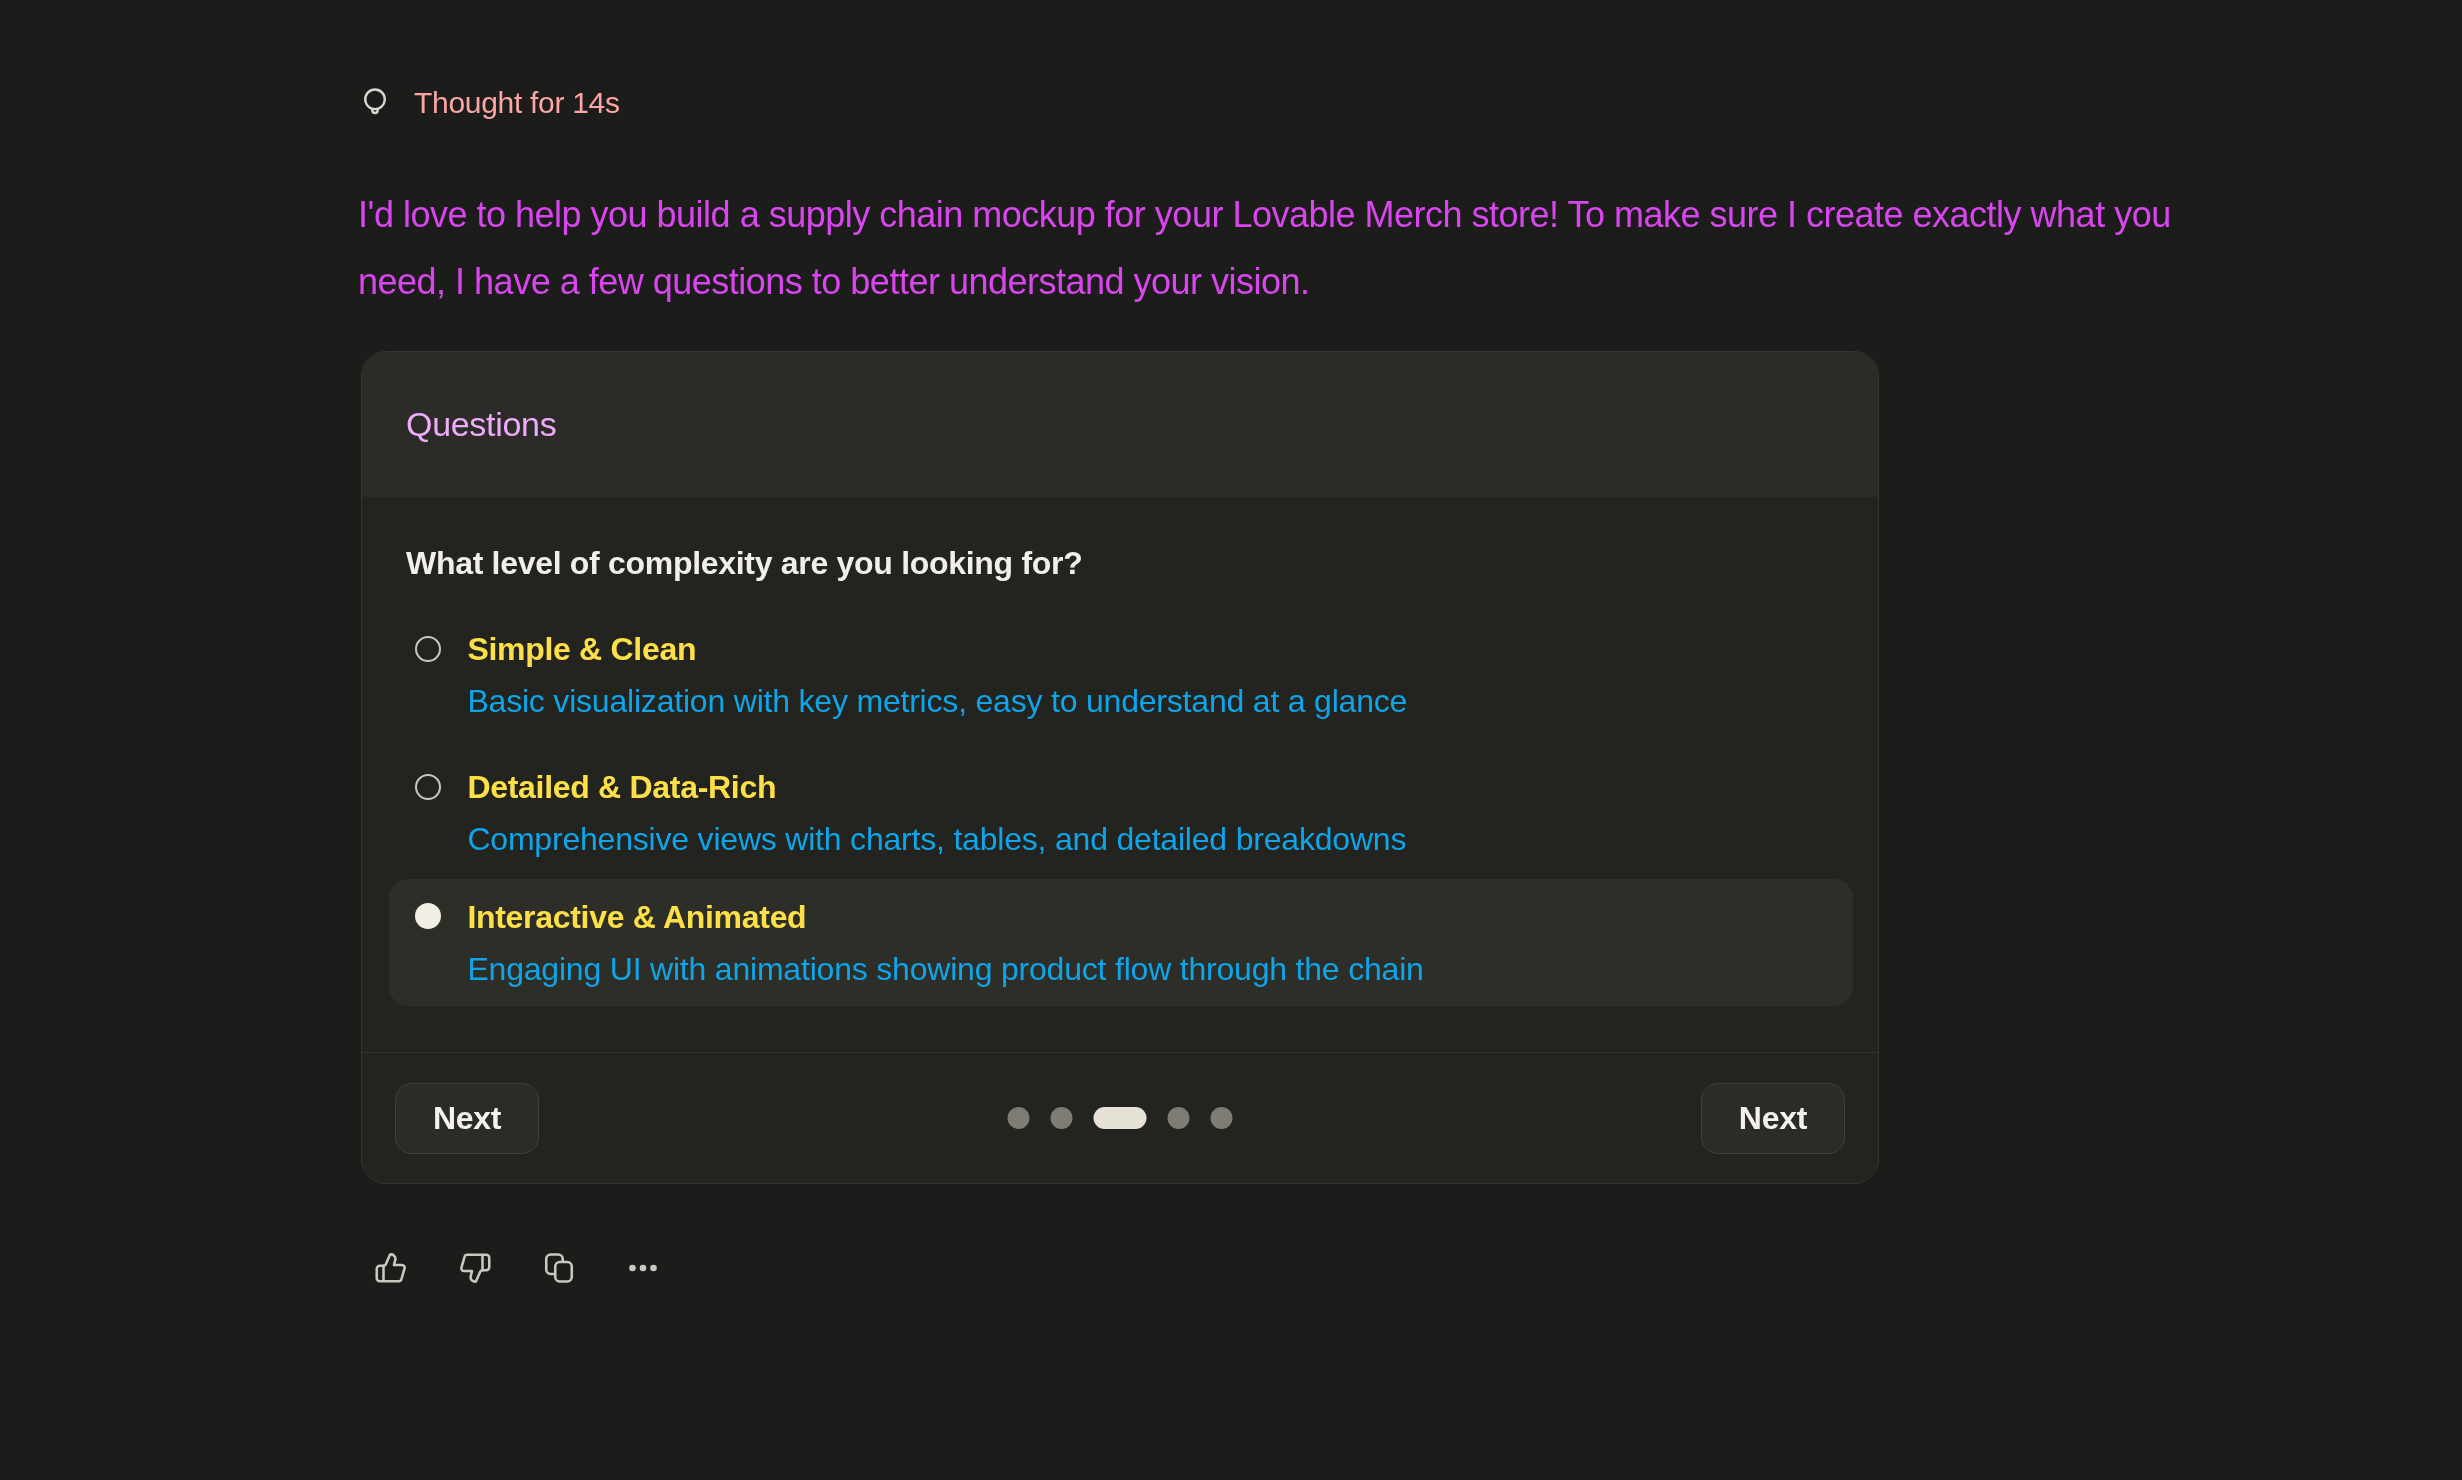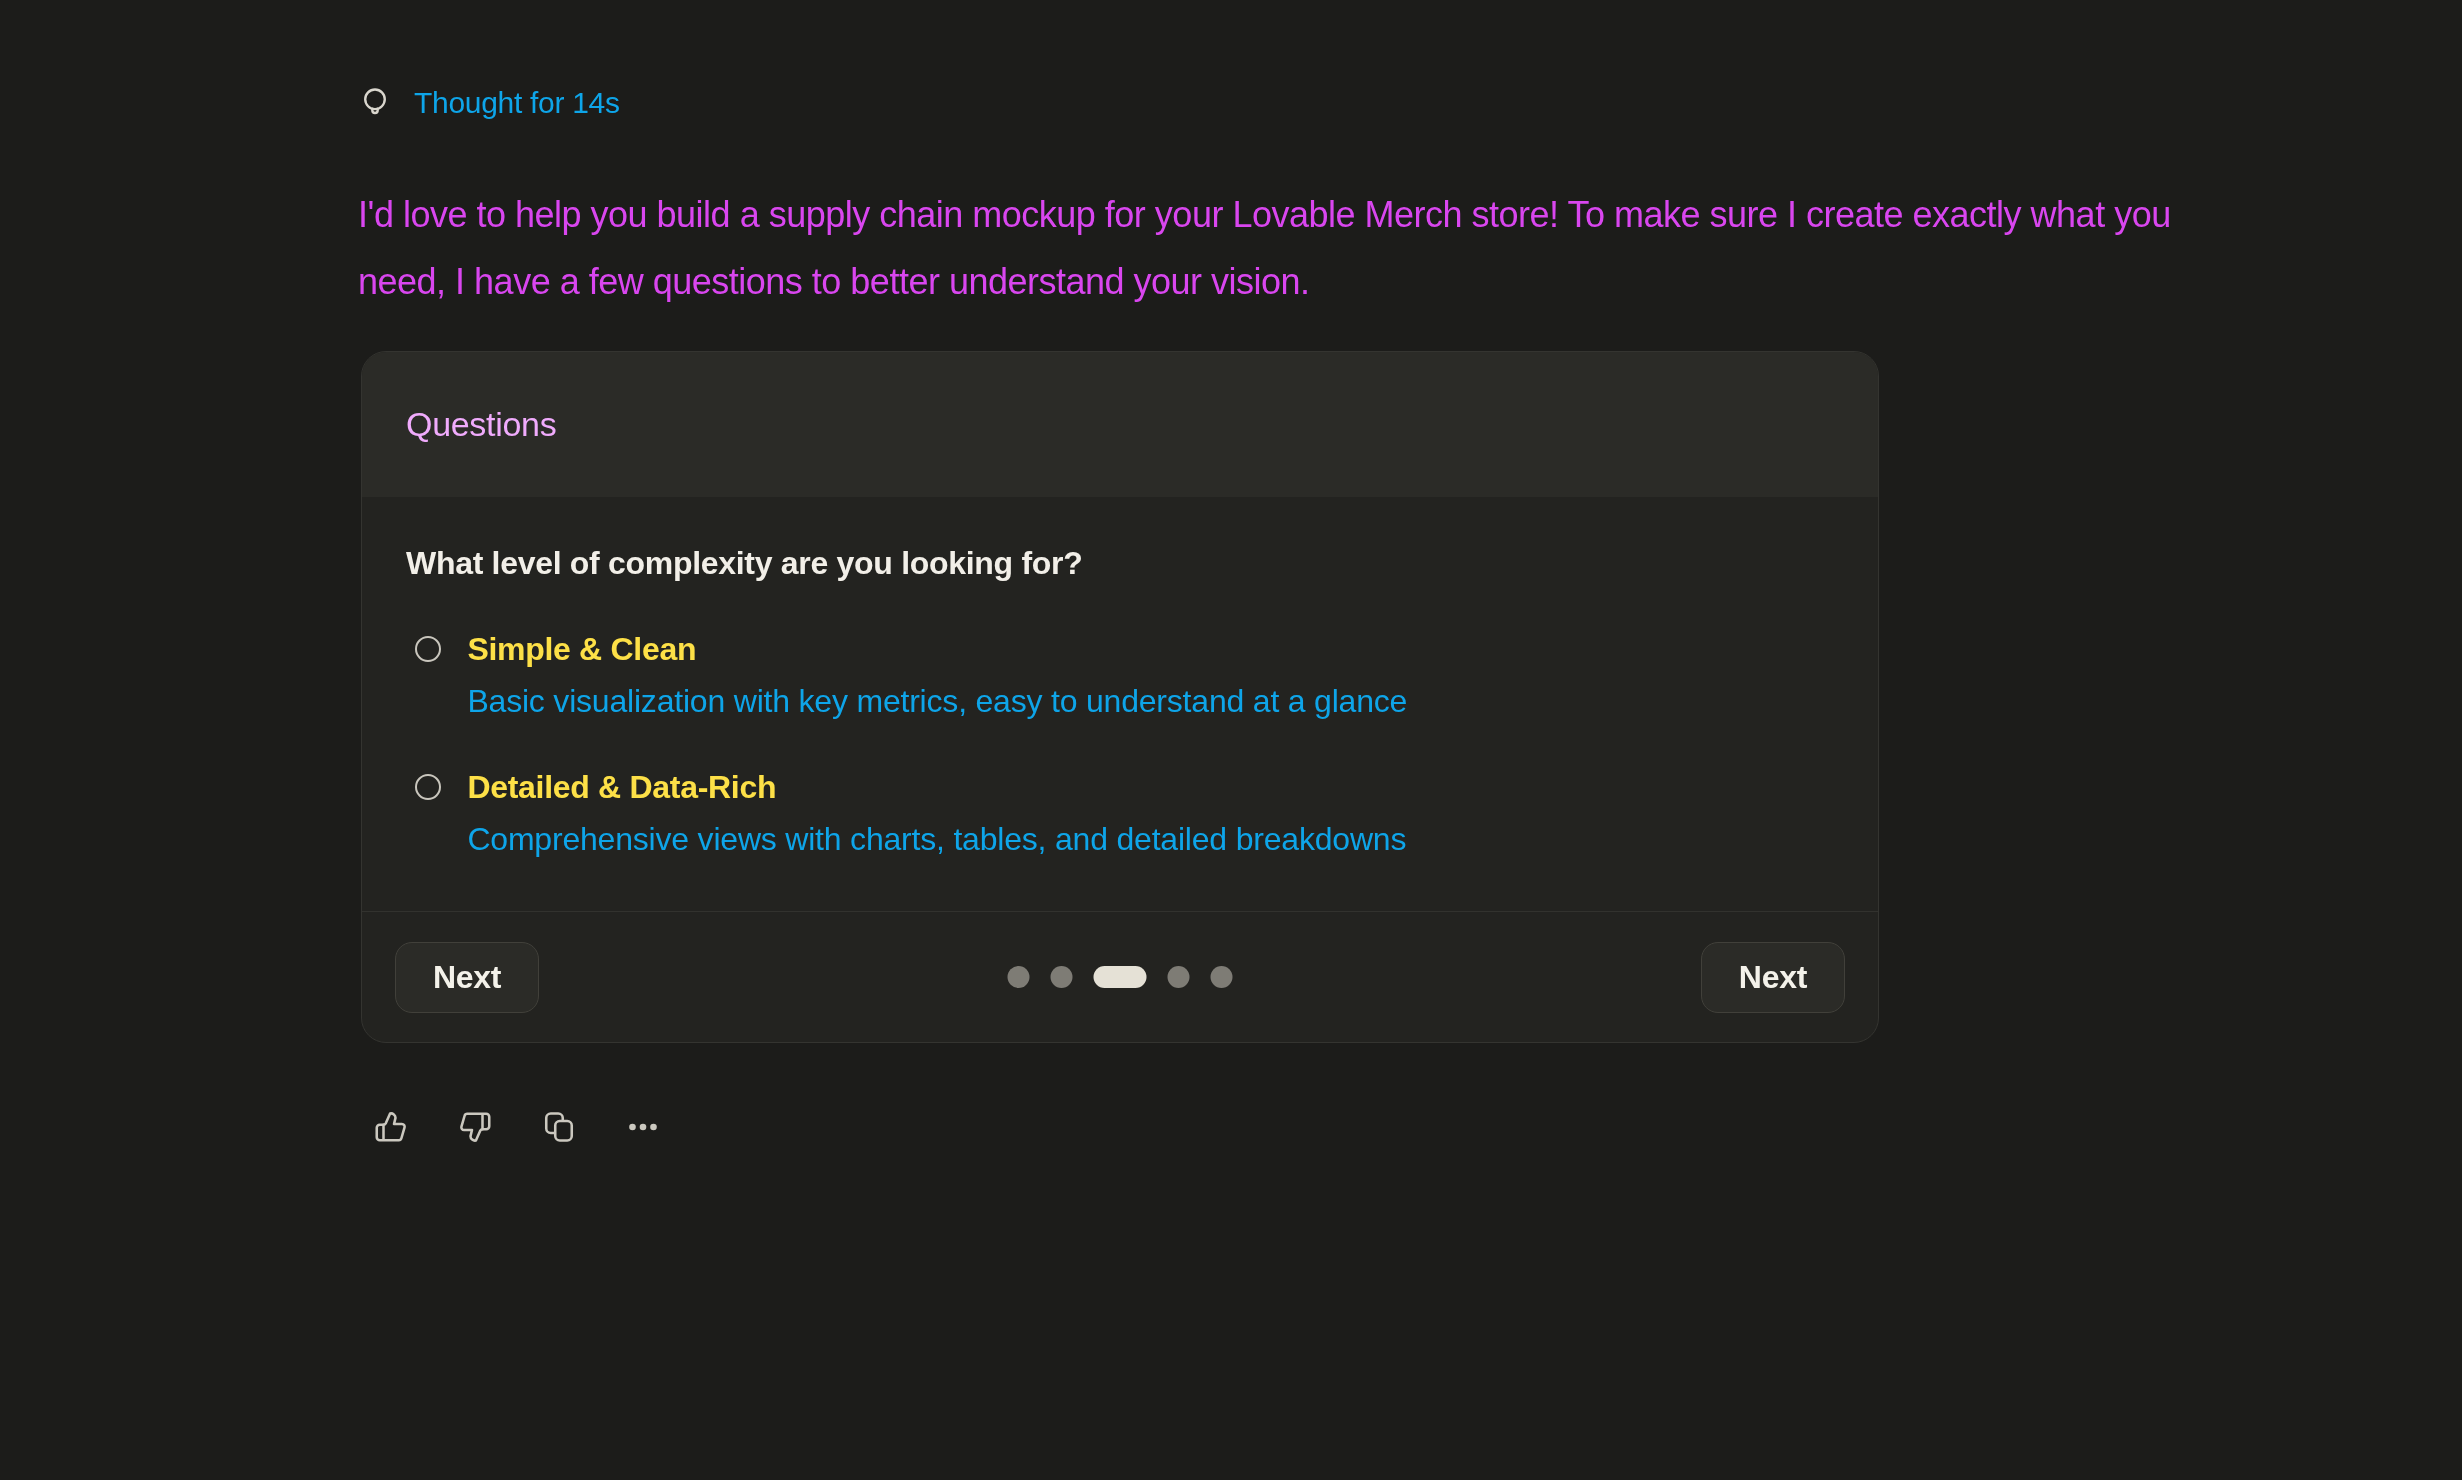--- a/index.html
+++ b/index.html
@@ -7,21 +7,21 @@
     width:2462px;height:1480px;
     background:#1c1c1a;
     font-family:"Liberation Sans", sans-serif;
     overflow:hidden;
     -webkit-font-smoothing:antialiased;
   }
   
   .thought-row{
     margin-left:358px;padding-top:86px;
     display:flex;align-items:center;gap:22px;
-    color:#0ea5e9;font-size:30px;letter-spacing:-0.3px;
+    color:#fca5a5;font-size:30px;letter-spacing:-0.3px;
     width:fit-content;cursor:pointer;
   }
   .thought-row svg{display:block;}
   
   .paragraph{
     margin:61px 0 0 358px;width:1857px;
     font-size:36px;line-height:67px;letter-spacing:-0.5px;
     color:#d946ef;
   }
   
@@ -140,20 +140,27 @@
     </div>
 
     <div class="option">
       <span class="radio"></span>
       <span class="option-text">
         <span class="option-title" style="display:block">Detailed &amp; Data-Rich</span>
         <span class="option-desc" style="display:block">Comprehensive views with charts, tables, and detailed breakdowns</span>
       </span>
     </div>
 
+    <div class="option selected">
+      <span class="radio checked"></span>
+      <span class="option-text">
+        <span class="option-title" style="display:block">Interactive &amp; Animated</span>
+        <span class="option-desc" style="display:block">Engaging UI with animations showing product flow through the chain</span>
+      </span>
+    </div>
 
   </div>
 
   <div class="card-footer">
     <button class="btn">Next</button>
     <div class="dots">
       <span class="dot"></span>
       <span class="dot"></span>
       <span class="dot active"></span>
       <span class="dot"></span>

